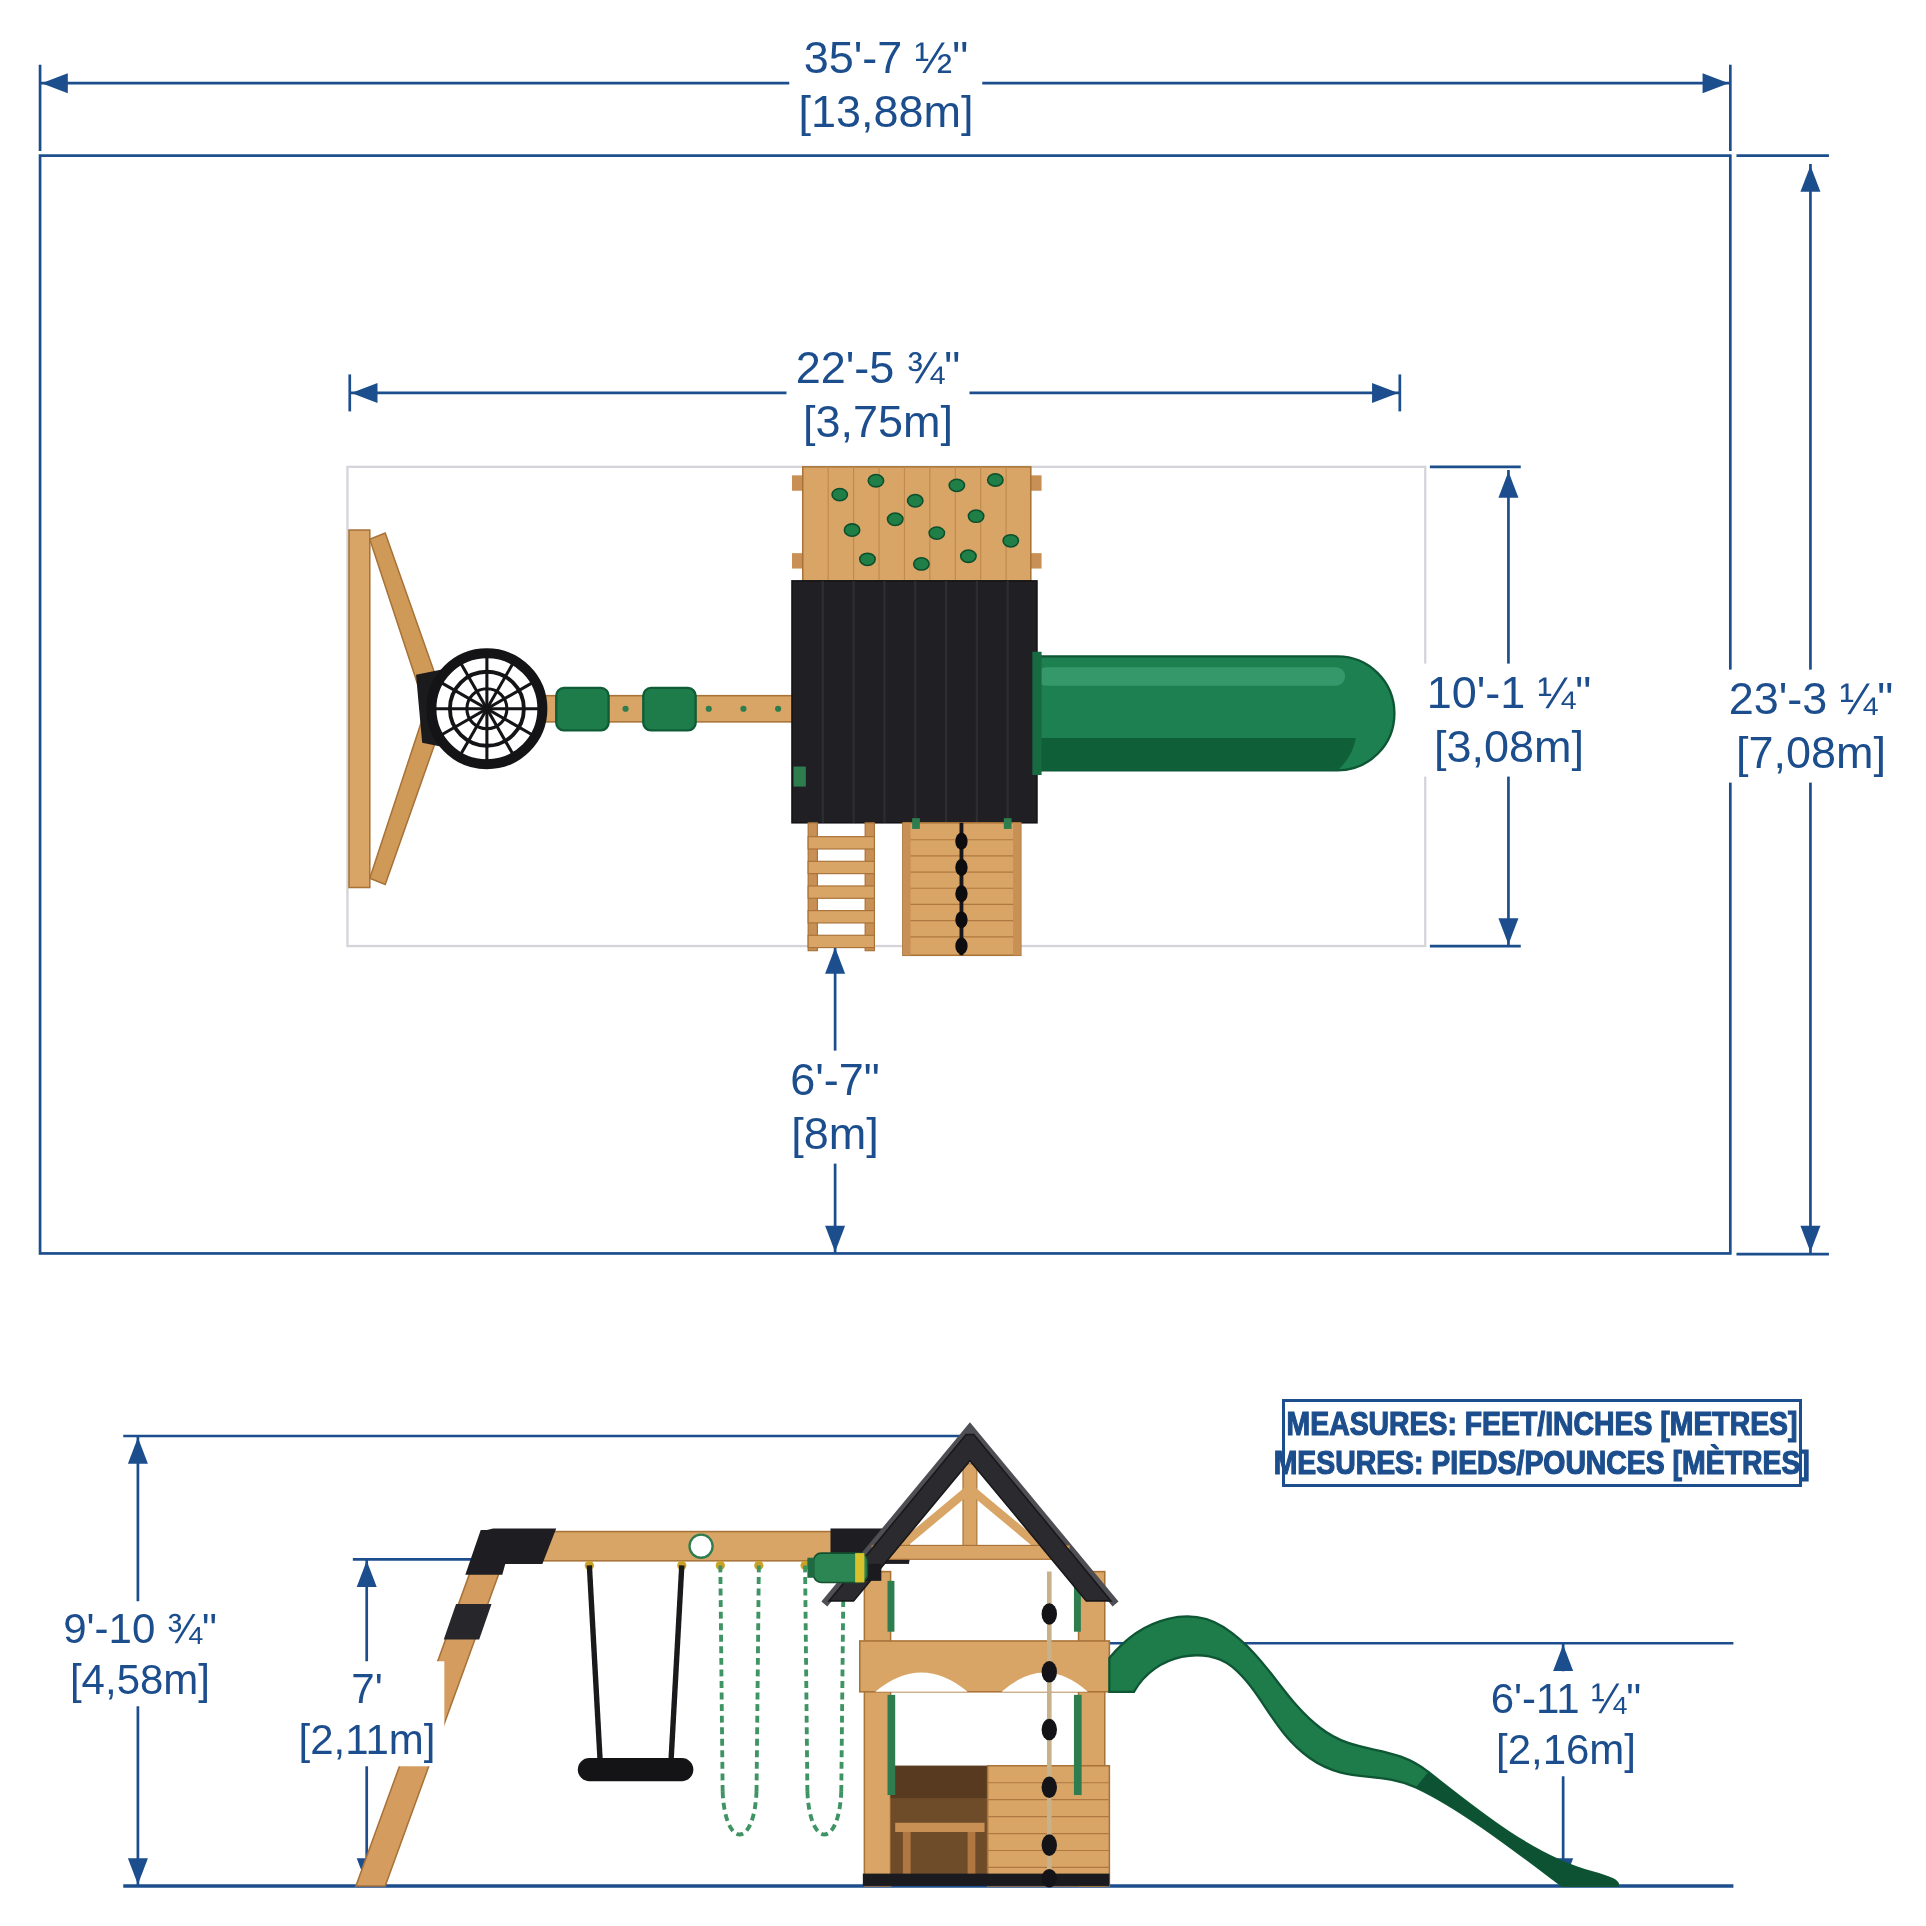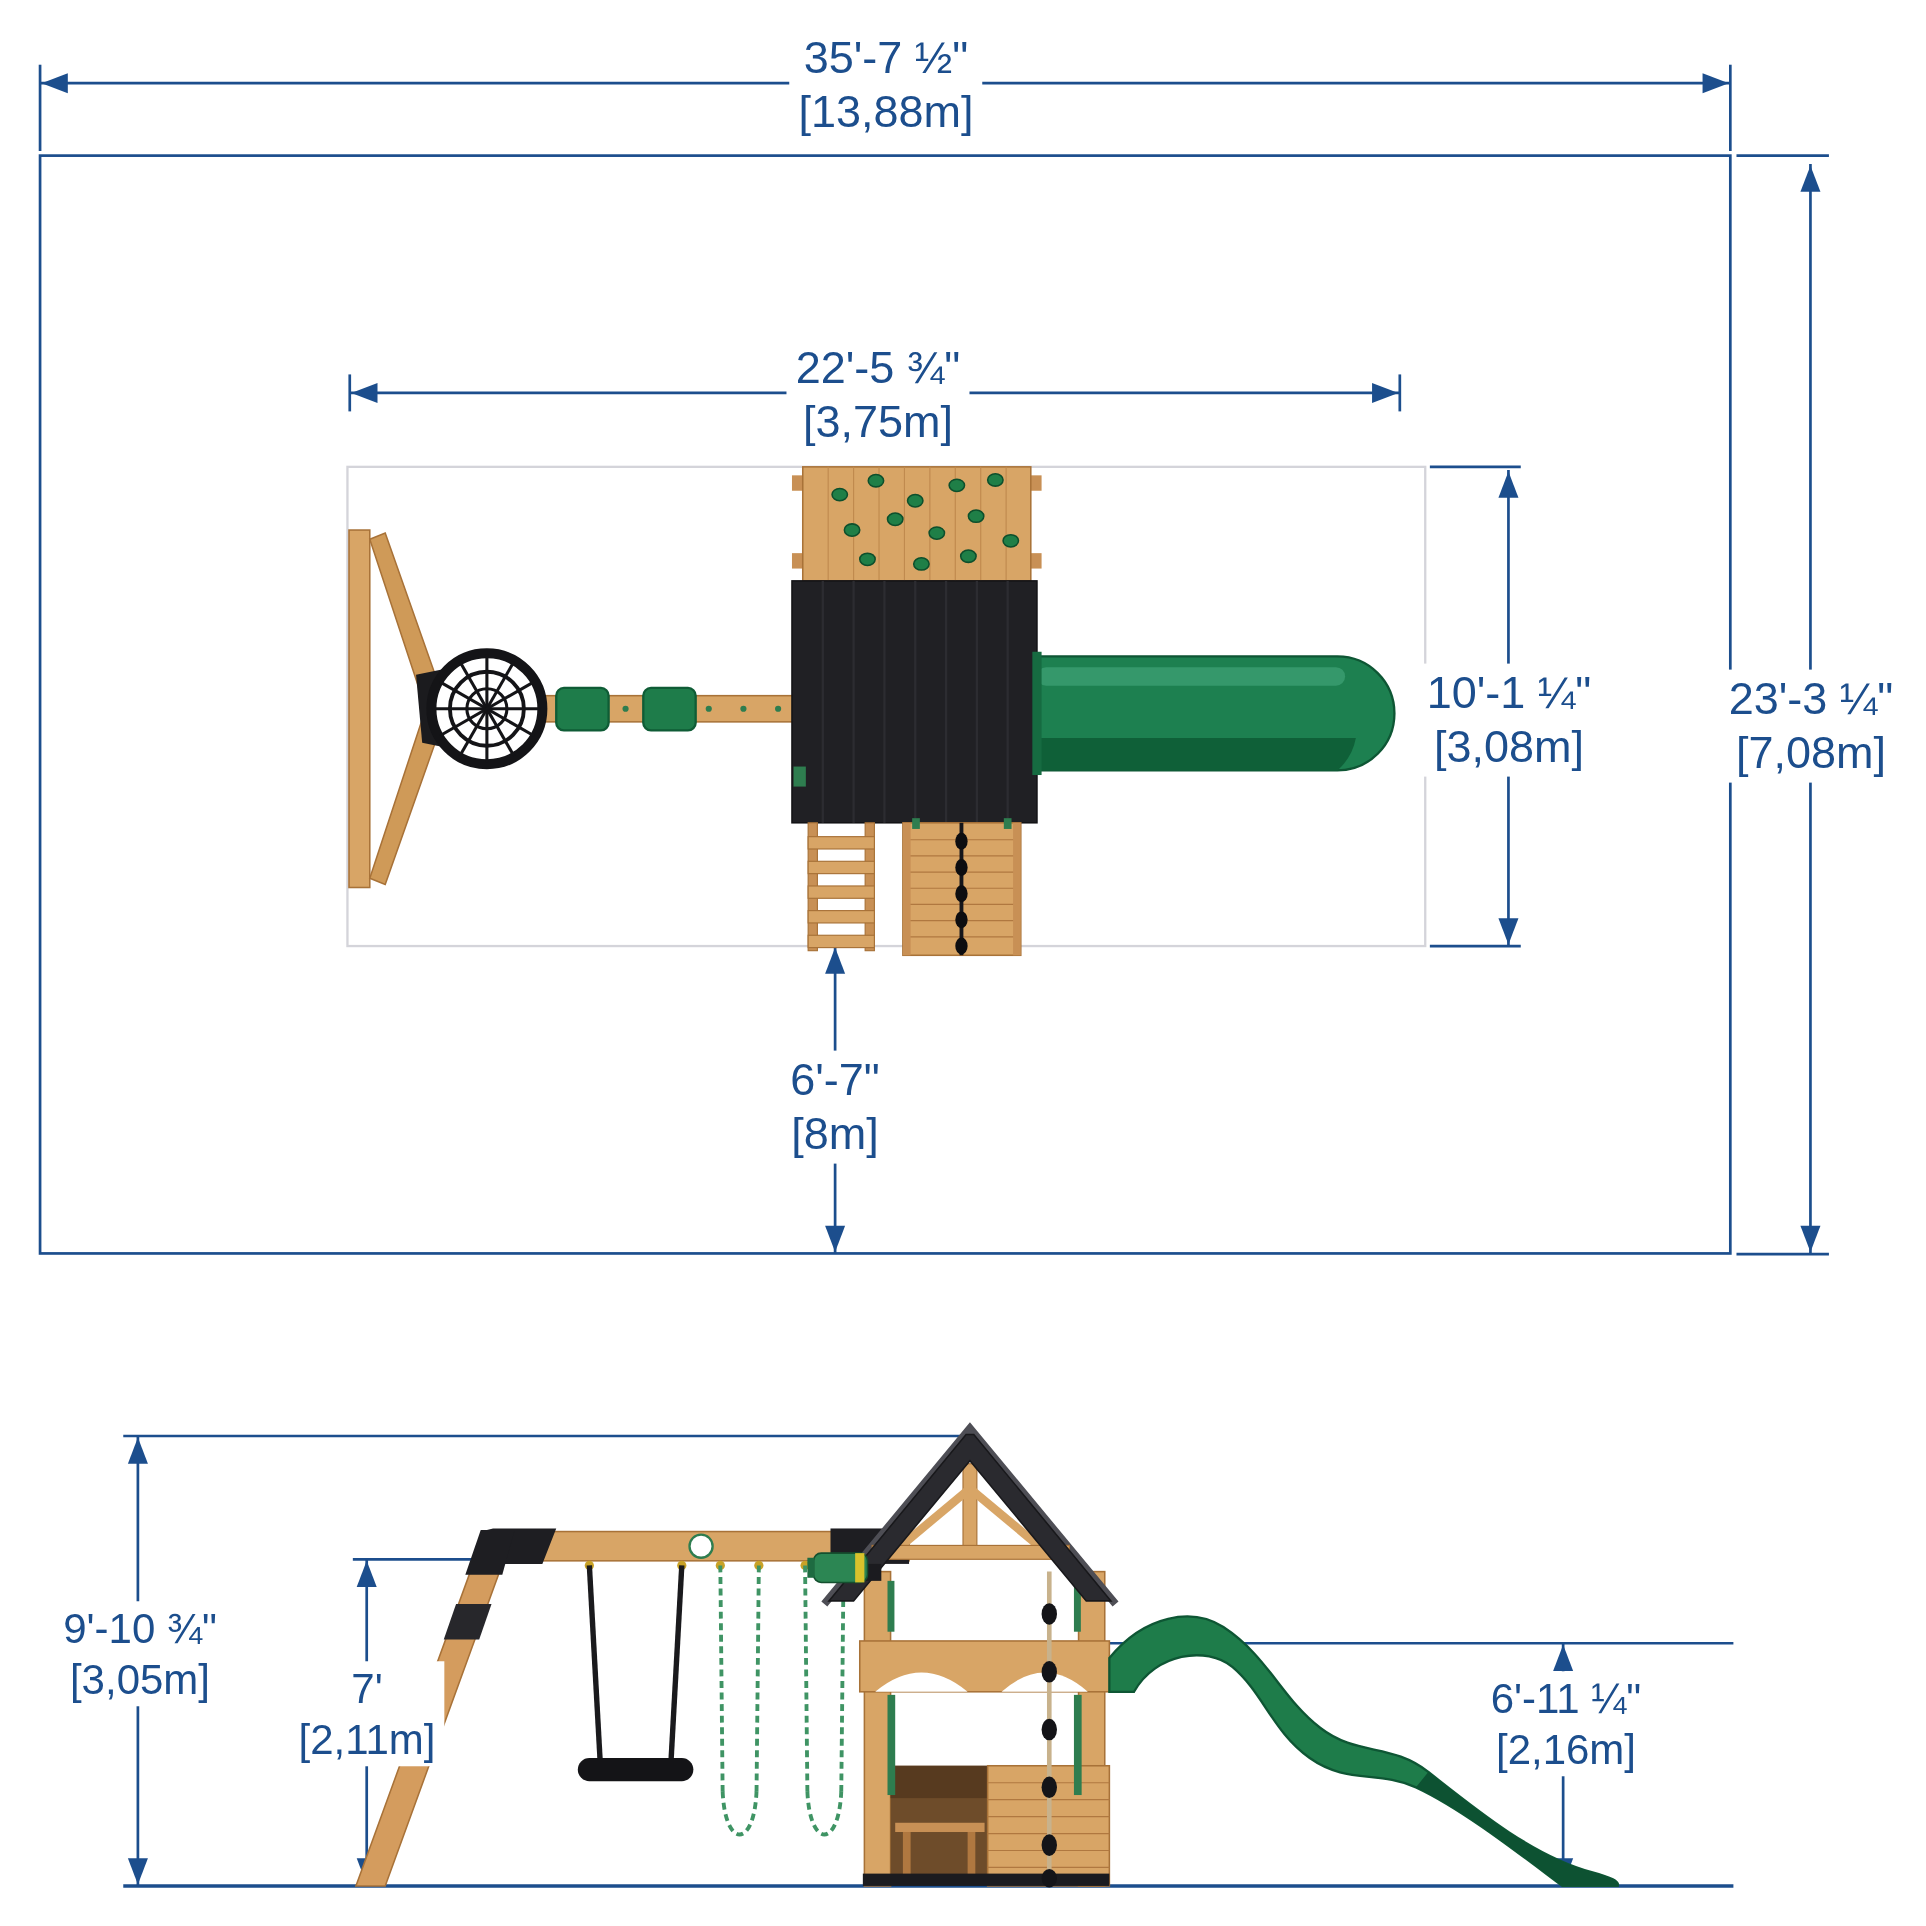--- a/index.html
+++ b/index.html
@@ -343,29 +343,33 @@
   <span class="m">[3,08m]</span>
 </div>
 
 <div class="dim-label tv" style="left:835px;top:1107px;">
   <span class="ft">6'-7"</span>
   <span class="m">[8m]</span>
 </div>
 
 <div class="dim-label sv" style="left:140px;top:1654px;">
   <span class="ft">9'-10 ¾"</span>
-  <span class="m">[3,05m]</span>
+  <span class="m">[4,58m]</span>
 </div>
 
 <div class="dim-label sv" style="left:367px;top:1714px;">
   <span class="ft">7'</span>
   <span class="m">[2,11m]</span>
 </div>
 
 <div class="dim-label sv" style="left:1566px;top:1724px;">
   <span class="ft">6'-11 ¼"</span>
   <span class="m">[2,16m]</span>
 </div>
 
 
+<div class="legend-box">
+  <span class="squeeze">MEASURES: FEET/INCHES [METRES]</span>
+  <span class="squeeze">MESURES: PIEDS/POUNCES [MÈTRES]</span>
+</div>
 
 </div>
 
 
 </body></html>

